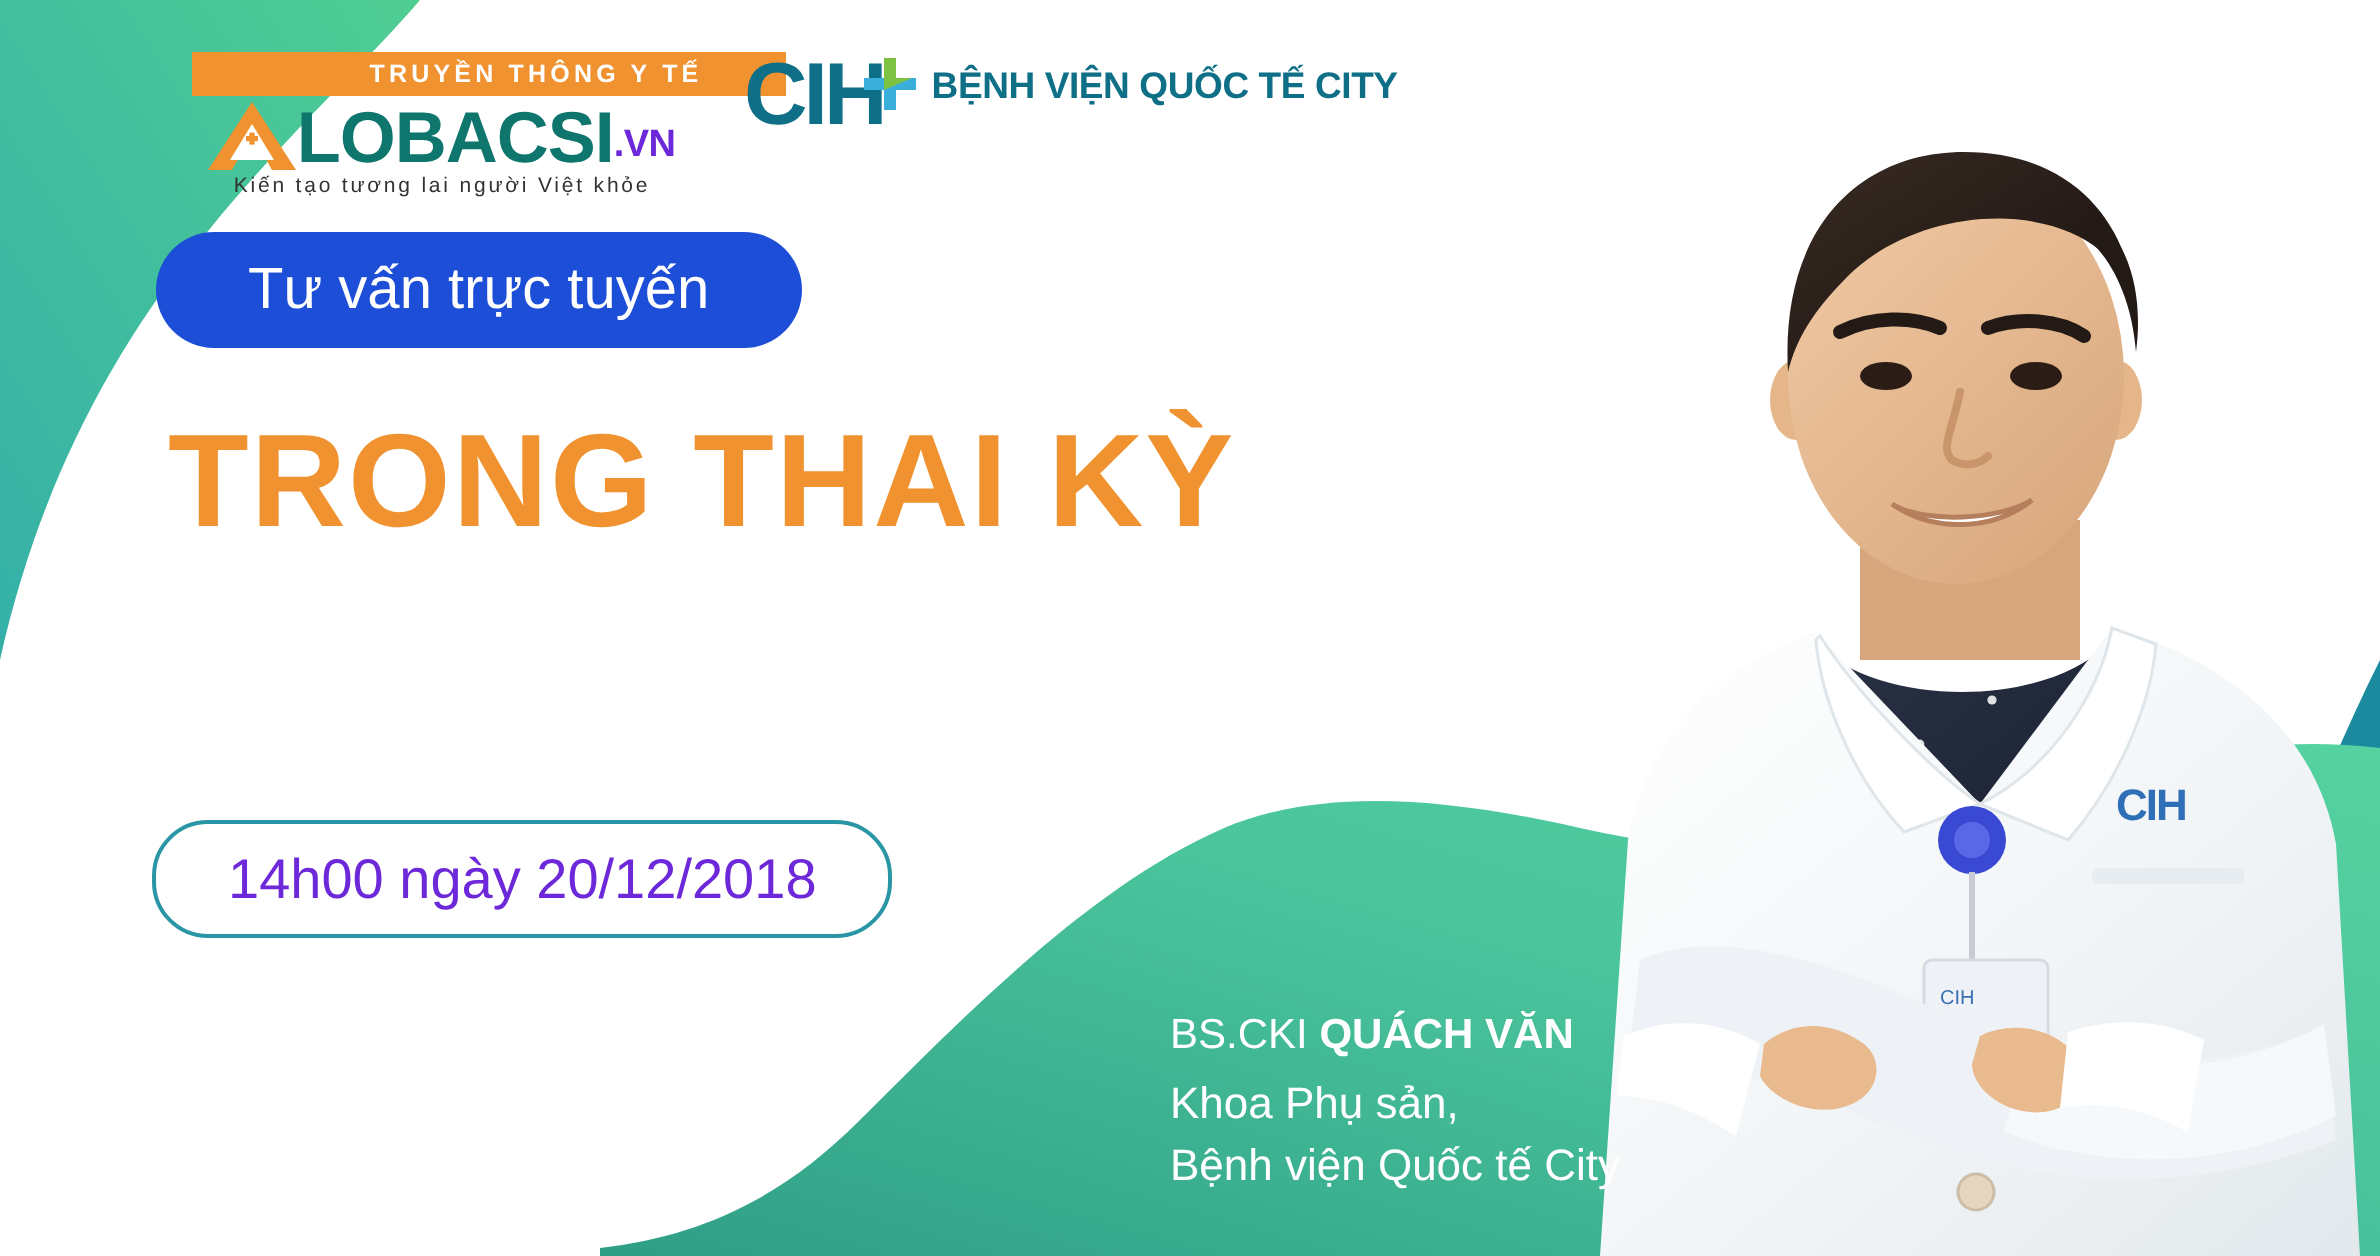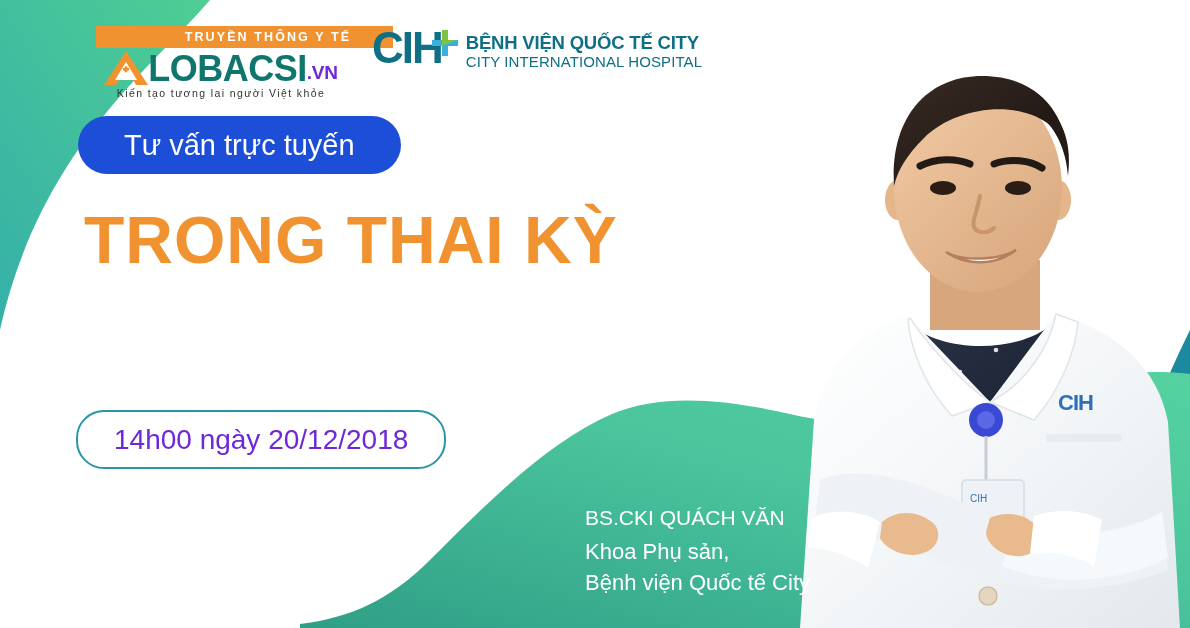--- a/index.html
+++ b/index.html
@@ -212,21 +212,21 @@
     top: 505px;
     color: #ffffff;
     font-family: "Liberation Sans", sans-serif;
   }
   .speaker-name {
     font-size: 21px;
     line-height: 1.25;
     margin-bottom: 5px;
     white-space: nowrap;
   }
-  .speaker-name b { font-weight: normal; }
+  .speaker-name b { font-weight: bold; }
   .speaker-role {
     font-size: 22px;
     line-height: 1.42;
     white-space: nowrap;
   }
 
   
   .doctor {
     position: absolute;
     left: 790px;
@@ -388,21 +388,20 @@
         <span>CIH</span>
         <span class="cih-cross">
           <svg viewBox="0 0 26 26" width="26" height="26" xmlns="http://www.w3.org/2000/svg">
             <path d="M10,0 L16,0 L16,10 L26,10 L26,16 L16,16 L16,26 L10,26 L10,16 L0,16 L0,10 L10,10 Z" fill="#3BAFDC"></path>
             <path d="M10,0 L16,0 L16,10 L24,10 L10,16 Z" fill="#7DC242"></path>
           </svg>
         </span>
       </div>
       <div class="cih-text">
         <div class="cih-name-vn">BỆNH VIỆN QUỐC TẾ CITY</div>
-        <div class="cih-name-en">CITY INTERNATIONAL HOSPITAL</div>
       </div>
     </div>
   </div>
 
   <div class="pill-consult">
     <span>Tư vấn trực tuyến</span>
   </div>
 
   <div class="headline">
     <div class="line2">TRONG THAI KỲ</div>

